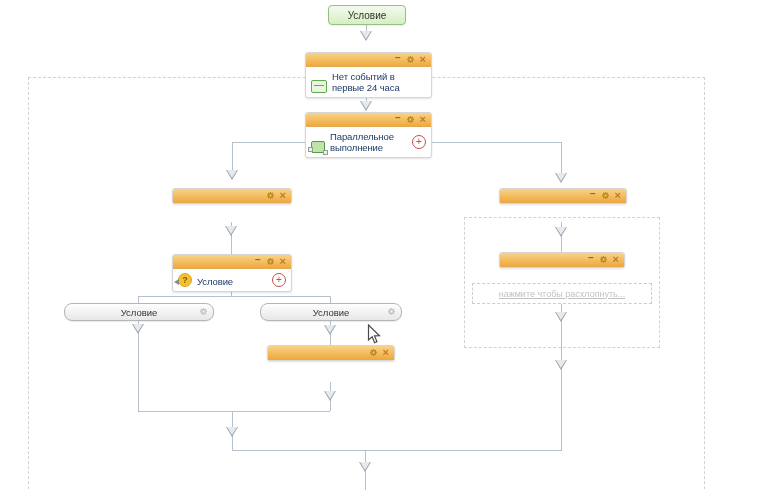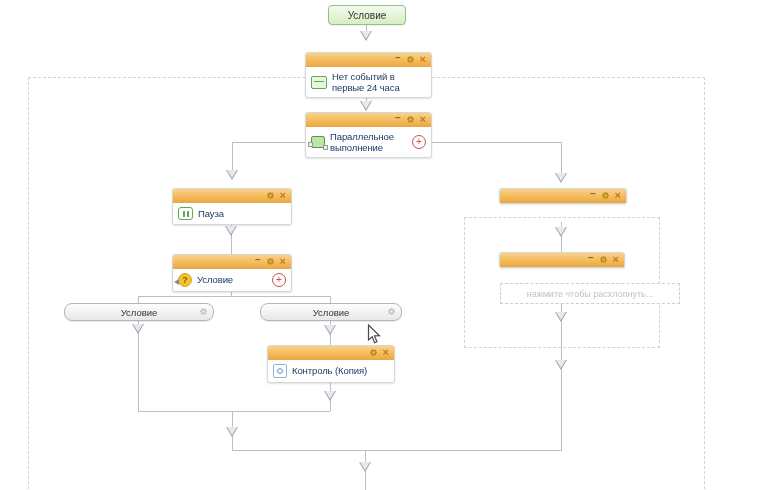--- a/index.html
+++ b/index.html
@@ -30,21 +30,21 @@
   
   .block{position:absolute;z-index:3;background:#fff;border:1px solid #d6d6d6;border-radius:3px;
     box-shadow:0 1px 2px rgba(0,0,0,.12);}
   .bhead{height:13px;background:linear-gradient(#f9d387,#efa93f);border-bottom:1px solid #e2a854;
     border-radius:2px 2px 0 0;display:flex;justify-content:flex-end;align-items:center;gap:5px;padding:0 5px;}
   .hbtn{cursor:pointer;display:inline-flex;align-items:center;line-height:1;}
   .hmin{color:#7d6a45;font-weight:bold;font-size:10px;margin-top:-3px;}
   .hx{color:#c4772b;font-weight:bold;font-size:11px;}
   .hgear{color:#b98a1f;}
   .pgear{color:#c4c4c4;}
-  .bbody{position:relative;display:flex;align-items:center;padding:4px 5px;}
+  .bbody{position:relative;display:flex;align-items:flex-end;padding:4px 5px;}
   .btitle{font-size:9.5px;color:#1b3a66;line-height:1.18;letter-spacing:-0.1px;}
   .nowrap{font-size:9px;letter-spacing:-0.2px;white-space:nowrap;}
   .plus-badge{position:absolute;right:5px;top:50%;transform:translateY(-50%);width:12px;height:12px;
     border:1px solid #c0504d;border-radius:50%;background:#fff;color:#c0504d;font-size:10px;line-height:11px;
     text-align:center;cursor:pointer;}
 
   
   .ic{position:relative;margin-right:5px;flex:0 0 auto;}
   .ic-env{width:14px;height:11px;border:1px solid #5fa953;border-radius:2px;background:#e9f5de;}
   .ic-env::after{content:"";position:absolute;left:2px;right:2px;top:4px;height:1px;background:#5fa953;}
@@ -66,23 +66,23 @@
   .ic-doc::after{content:"";position:absolute;right:-6px;bottom:1px;border-style:solid;border-width:4px 0 4px 6px;
     border-color:transparent transparent transparent #5b9bd5;}
 
   
   .pill{position:absolute;height:16px;z-index:3;border:1px solid #b5b5b5;border-radius:8px;
     background:linear-gradient(#fefefe,#e7e7e7);display:flex;align-items:center;justify-content:center;
     font-size:9.5px;color:#333;box-shadow:0 1px 1px rgba(0,0,0,.08);cursor:pointer;}
   .pill .pgear{position:absolute;right:5px;top:3px;}
 
   
-  .collapsed{position:absolute;left:500px;top:283px;width:178px;height:19px;z-index:3;background:#fff;
+  .collapsed{position:absolute;left:472px;top:283px;width:178px;height:19px;z-index:3;background:#fff;
     border:1px dashed #cdcdcd;display:flex;align-items:center;justify-content:center;
-    font-size:9px;color:#c2c2c2;cursor:pointer;}
+    font-size:9px;color:#c2c2c2;cursor:pointer;text-decoration:underline;}
 
   .cursor{position:absolute;left:367px;top:324px;z-index:10;}
 </style>
 </head>
 <body>
 
 <div class="canvas">
 
   <div class="dashed-box outer-box"></div>
   <div class="dashed-box group-box"></div>
@@ -164,24 +164,20 @@
   <div class="block" style="left:172px;top:188px;width:118px">
     <div class="bhead">
       <span class="hbtn hgear">
           <svg width="9" height="9" viewBox="0 0 10 10">
             <path d="M5 1.2V3M5 7v1.8M1.2 5H3M7 5h1.8M2.3 2.3l1.3 1.3M6.4 6.4l1.3 1.3M7.7 2.3L6.4 3.6M3.6 6.4L2.3 7.7" stroke="currentColor" stroke-width="1.4" fill="none"></path>
             <circle cx="5" cy="5" r="2" fill="none" stroke="currentColor" stroke-width="1.4"></circle>
           </svg>
         </span>
       <span class="hbtn hx">×</span>
     </div>
-    <div class="bbody">
-      <span class="ic ic-pause"></span>
-      <span class="btitle">Пауза</span>
-    </div>
   </div>
 
   <div class="block" style="left:172px;top:254px;width:118px">
     <div class="bhead">
       <span class="hbtn hmin">–</span>
       <span class="hbtn hgear">
           <svg width="9" height="9" viewBox="0 0 10 10">
             <path d="M5 1.2V3M5 7v1.8M1.2 5H3M7 5h1.8M2.3 2.3l1.3 1.3M6.4 6.4l1.3 1.3M7.7 2.3L6.4 3.6M3.6 6.4L2.3 7.7" stroke="currentColor" stroke-width="1.4" fill="none"></path>
             <circle cx="5" cy="5" r="2" fill="none" stroke="currentColor" stroke-width="1.4"></circle>
           </svg>
@@ -217,24 +213,20 @@
   <div class="block" style="left:267px;top:345px;width:126px">
     <div class="bhead">
       <span class="hbtn hgear">
           <svg width="9" height="9" viewBox="0 0 10 10">
             <path d="M5 1.2V3M5 7v1.8M1.2 5H3M7 5h1.8M2.3 2.3l1.3 1.3M6.4 6.4l1.3 1.3M7.7 2.3L6.4 3.6M3.6 6.4L2.3 7.7" stroke="currentColor" stroke-width="1.4" fill="none"></path>
             <circle cx="5" cy="5" r="2" fill="none" stroke="currentColor" stroke-width="1.4"></circle>
           </svg>
         </span>
       <span class="hbtn hx">×</span>
     </div>
-    <div class="bbody">
-      <span class="ic ic-ctl"></span>
-      <span class="btitle">Контроль (Копия)</span>
-    </div>
   </div>
 
   <div class="block" style="left:499px;top:188px;width:126px">
     <div class="bhead">
       <span class="hbtn hmin">–</span>
       <span class="hbtn hgear">
           <svg width="9" height="9" viewBox="0 0 10 10">
             <path d="M5 1.2V3M5 7v1.8M1.2 5H3M7 5h1.8M2.3 2.3l1.3 1.3M6.4 6.4l1.3 1.3M7.7 2.3L6.4 3.6M3.6 6.4L2.3 7.7" stroke="currentColor" stroke-width="1.4" fill="none"></path>
             <circle cx="5" cy="5" r="2" fill="none" stroke="currentColor" stroke-width="1.4"></circle>
           </svg>

